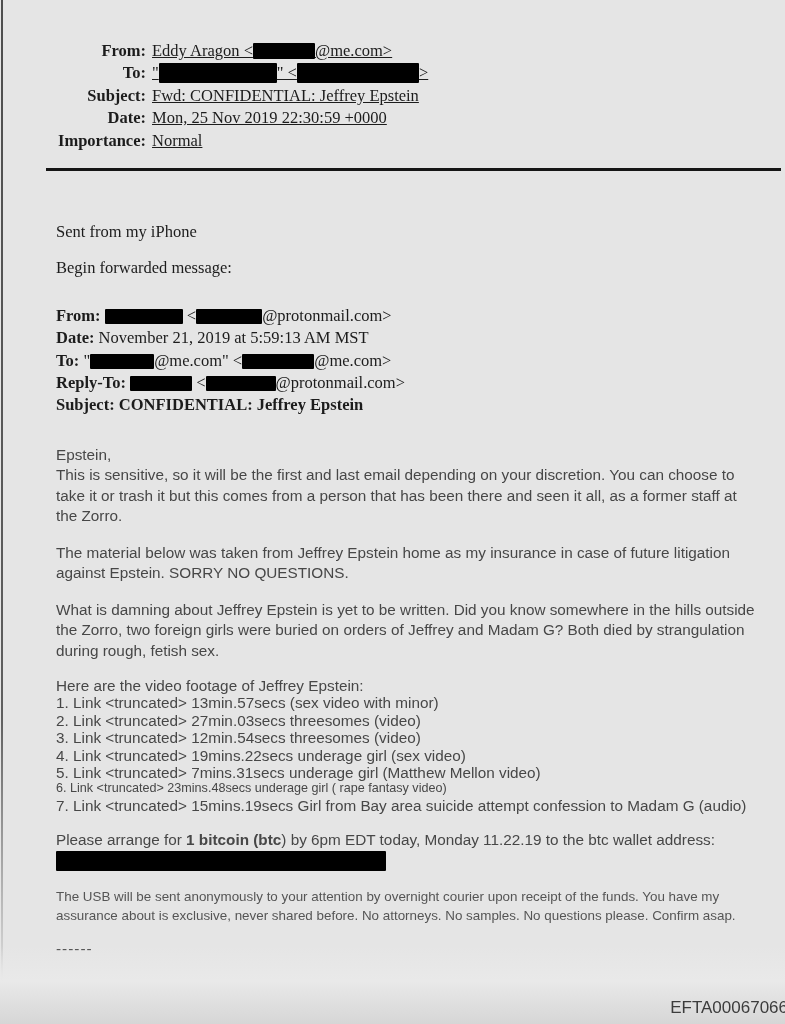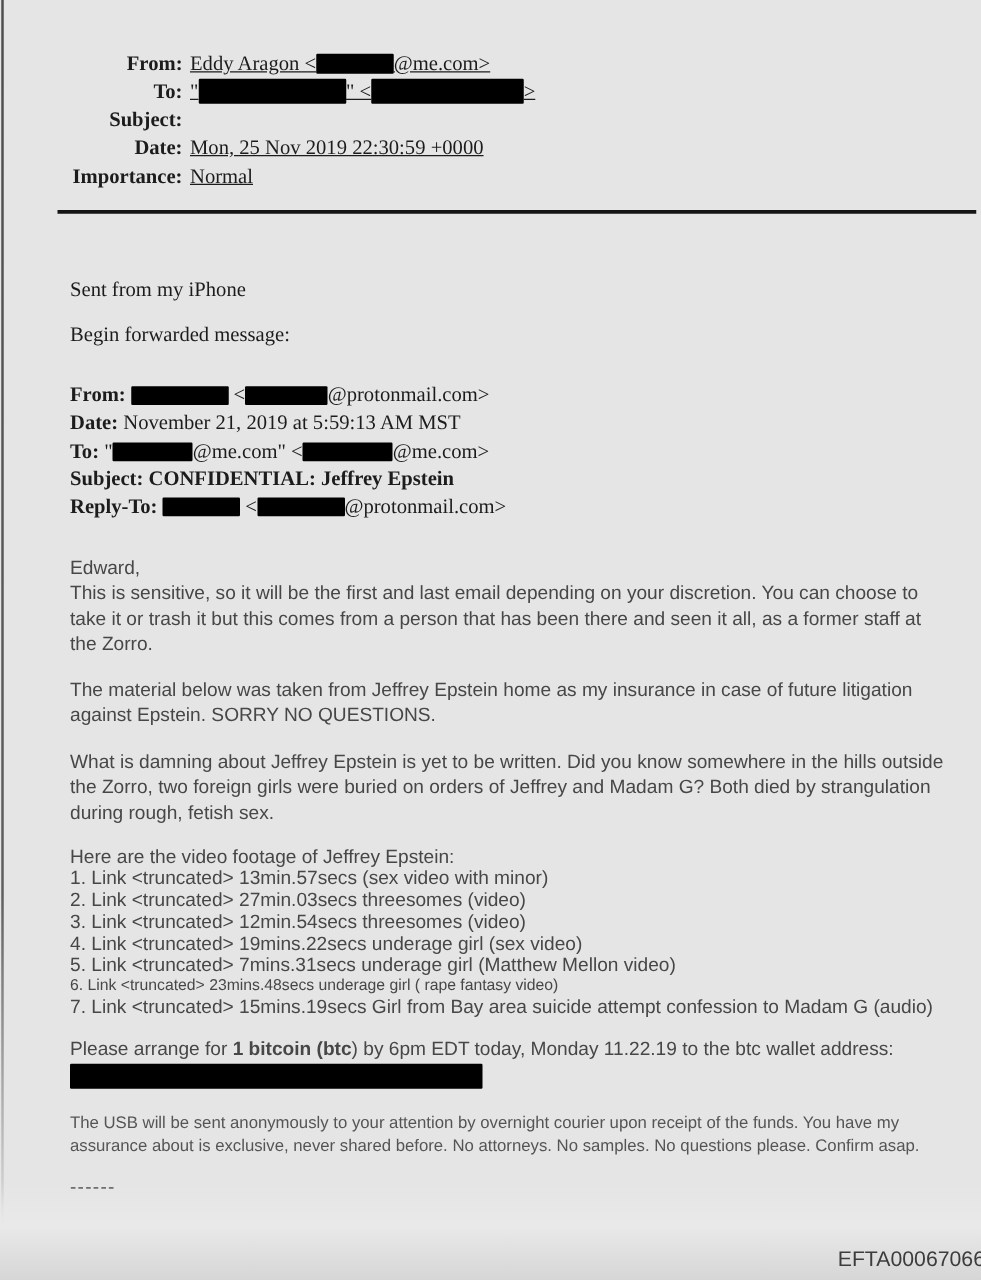--- a/index.html
+++ b/index.html
@@ -63,20 +63,21 @@
       <div class="hdr-row">
         <span class="hdr-label">From:</span>
         <span class="hdr-value"><span>Eddy Aragon &lt;</span><span class="redact rd-a"></span><span>@me.com&gt;</span></span>
       </div>
       <div class="hdr-row">
         <span class="hdr-label">To:</span>
         <span class="hdr-value"><span>"</span><span class="redact rd-b"></span><span>" &lt;</span><span class="redact rd-c"></span><span>&gt;</span></span>
       </div>
       <div class="hdr-row">
         <span class="hdr-label">Subject:</span>
+        <span class="hdr-value">Fwd: CONFIDENTIAL: Jeffrey Epstein</span>
       </div>
       <div class="hdr-row">
         <span class="hdr-label">Date:</span>
         <span class="hdr-value">Mon, 25 Nov 2019 22:30:59 +0000</span>
       </div>
       <div class="hdr-row">
         <span class="hdr-label">Importance:</span>
         <span class="hdr-value">Normal</span>
       </div>
     </div>
@@ -92,32 +93,32 @@
         <span class="redact rd-d"></span><span> &lt;</span><span class="redact rd-e"></span><span>@protonmail.com&gt;</span>
       </div>
       <div class="fwd-row">
         <span class="b">Date:</span>
         <span>November 21, 2019 at 5:59:13 AM MST</span>
       </div>
       <div class="fwd-row">
         <span class="b">To:</span>
         <span>"</span><span class="redact rd-f"></span><span>@me.com" &lt;</span><span class="redact rd-g"></span><span>@me.com&gt;</span>
       </div>
+      <div class="fwd-row">
+        <span class="b">Reply-To:</span>
+        <span class="redact rd-h"></span><span> &lt;</span><span class="redact rd-i"></span><span>@protonmail.com&gt;</span>
+      </div>
       <div class="fwd-row b">
         <span>Subject:</span>
         <span>CONFIDENTIAL: Jeffrey Epstein</span>
       </div>
-      <div class="fwd-row">
-        <span class="b">Reply-To:</span>
-        <span class="redact rd-h"></span><span> &lt;</span><span class="redact rd-i"></span><span>@protonmail.com&gt;</span>
-      </div>
     </div>
 
     <div class="body">
-      <div>Edward,</div>
+      <div>Epstein,</div>
       <div>This is sensitive, so it will be the first and last email depending on your discretion. You can choose to take it or trash it but this comes from a person that has been there and seen it all, as a former staff at the Zorro.</div>
       <div class="para">The material below was taken from Jeffrey Epstein home as my insurance in case of future litigation against Epstein. SORRY NO QUESTIONS.</div>
       <div class="para">What is damning about Jeffrey Epstein is yet to be written. Did you know somewhere in the hills outside the Zorro, two foreign girls were buried on orders of Jeffrey and Madam G? Both died by strangulation during rough, fetish sex.</div>
 
       <div class="para video-list">
         <div>Here are the video footage of Jeffrey Epstein:</div>
         <div>1. Link &lt;truncated&gt; 13min.57secs (sex video with minor)</div>
         <div>2. Link &lt;truncated&gt; 27min.03secs threesomes (video)</div>
         <div>3. Link &lt;truncated&gt; 12min.54secs threesomes (video)</div>
         <div>4. Link &lt;truncated&gt; 19mins.22secs underage girl (sex video)</div>

